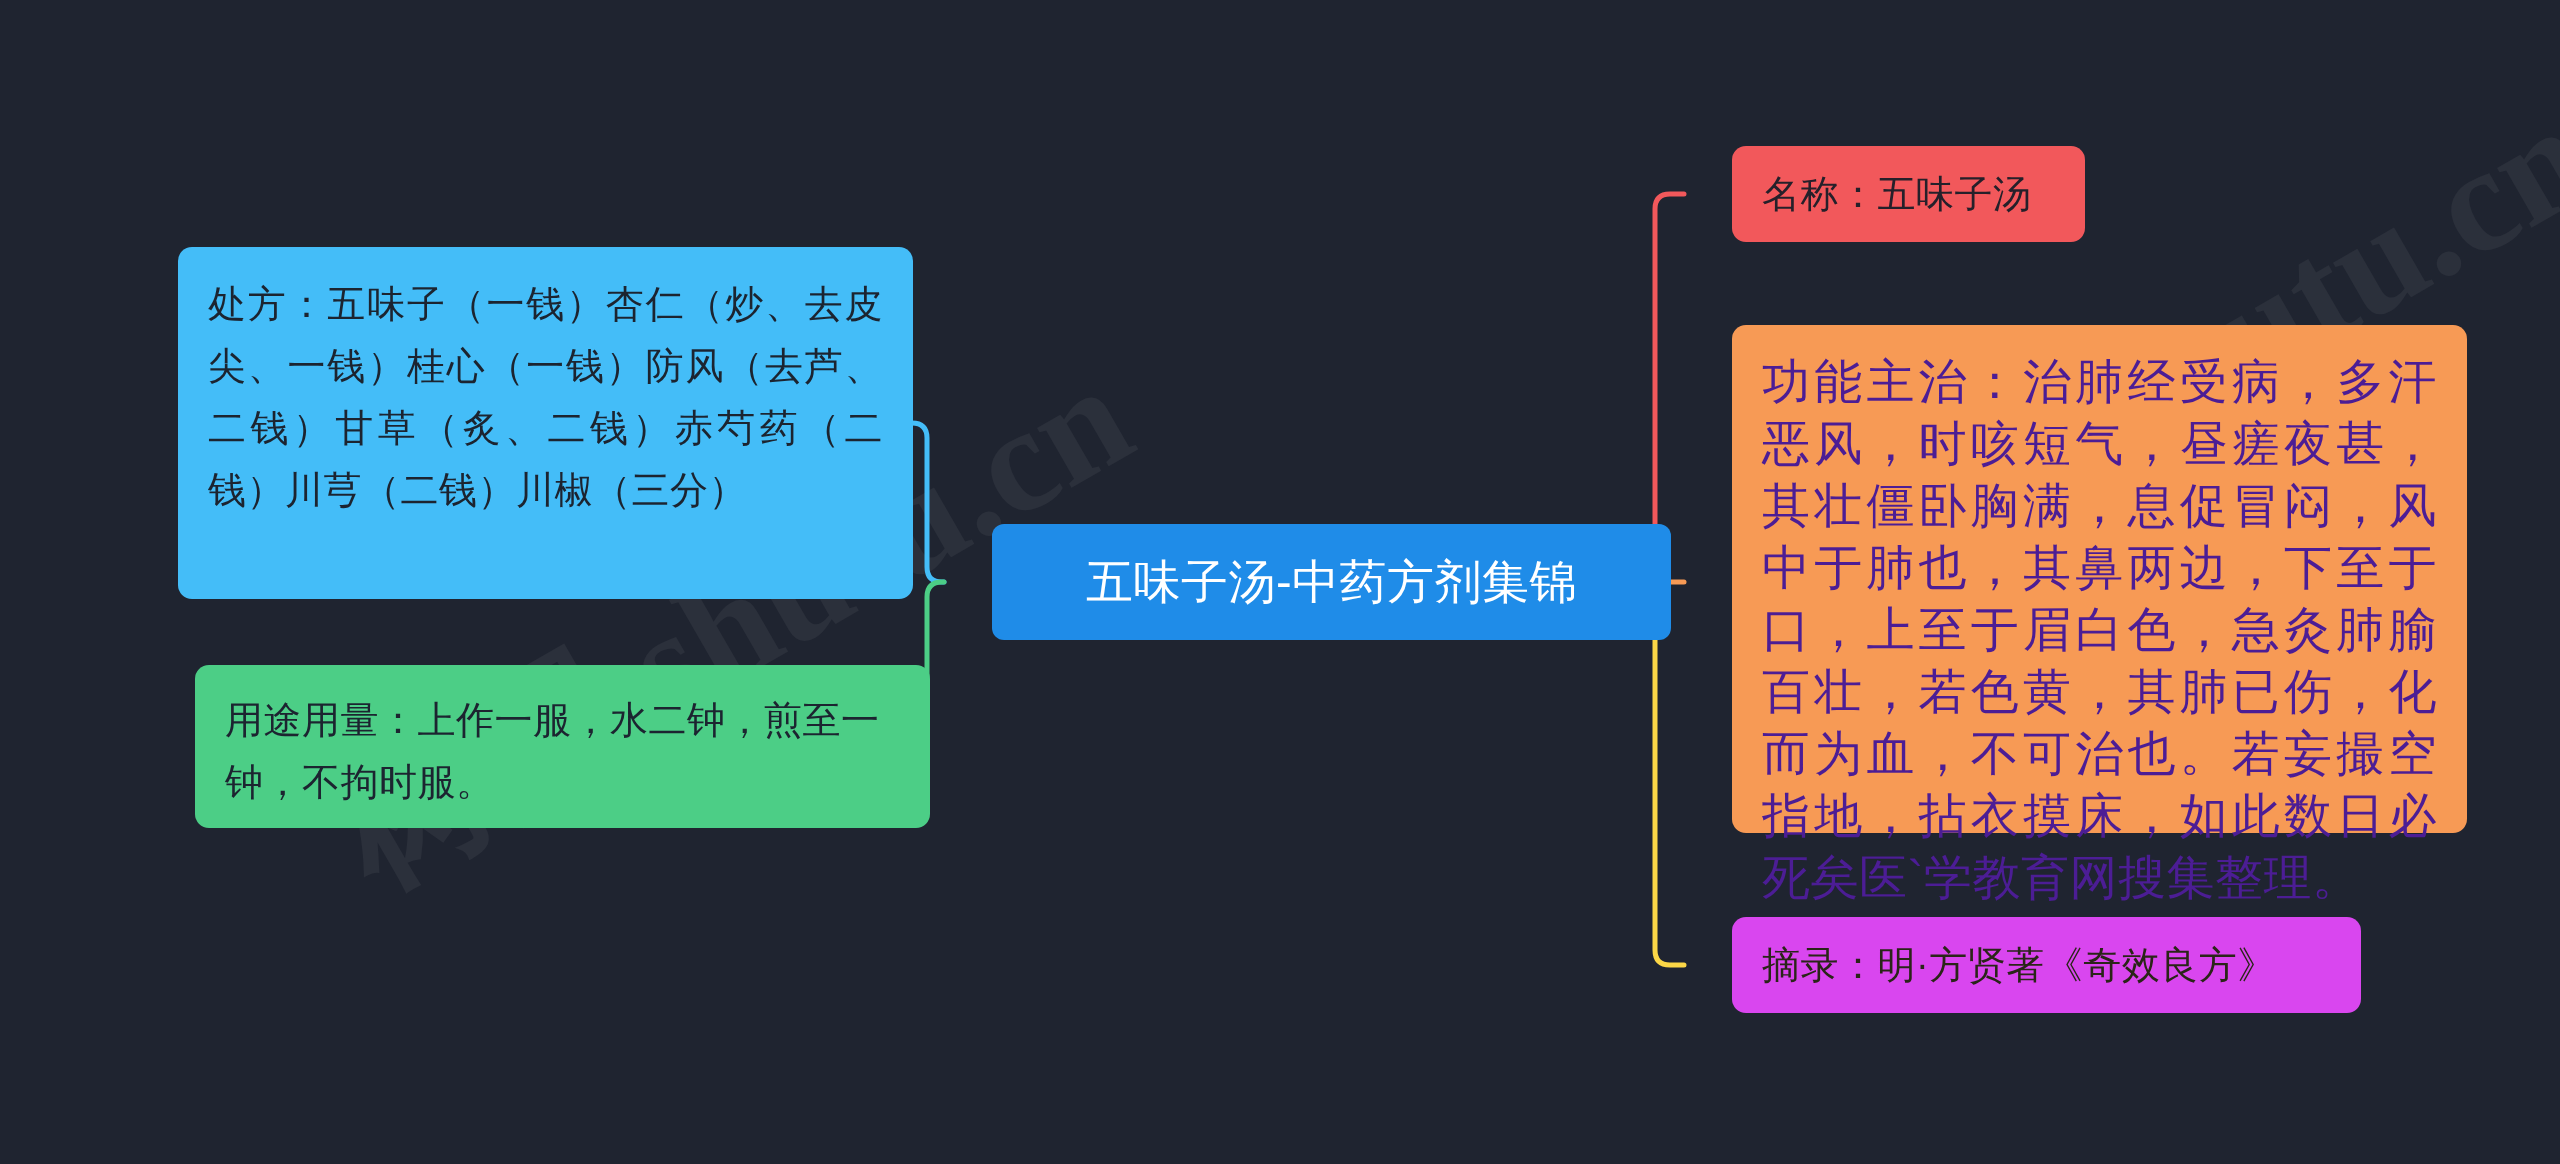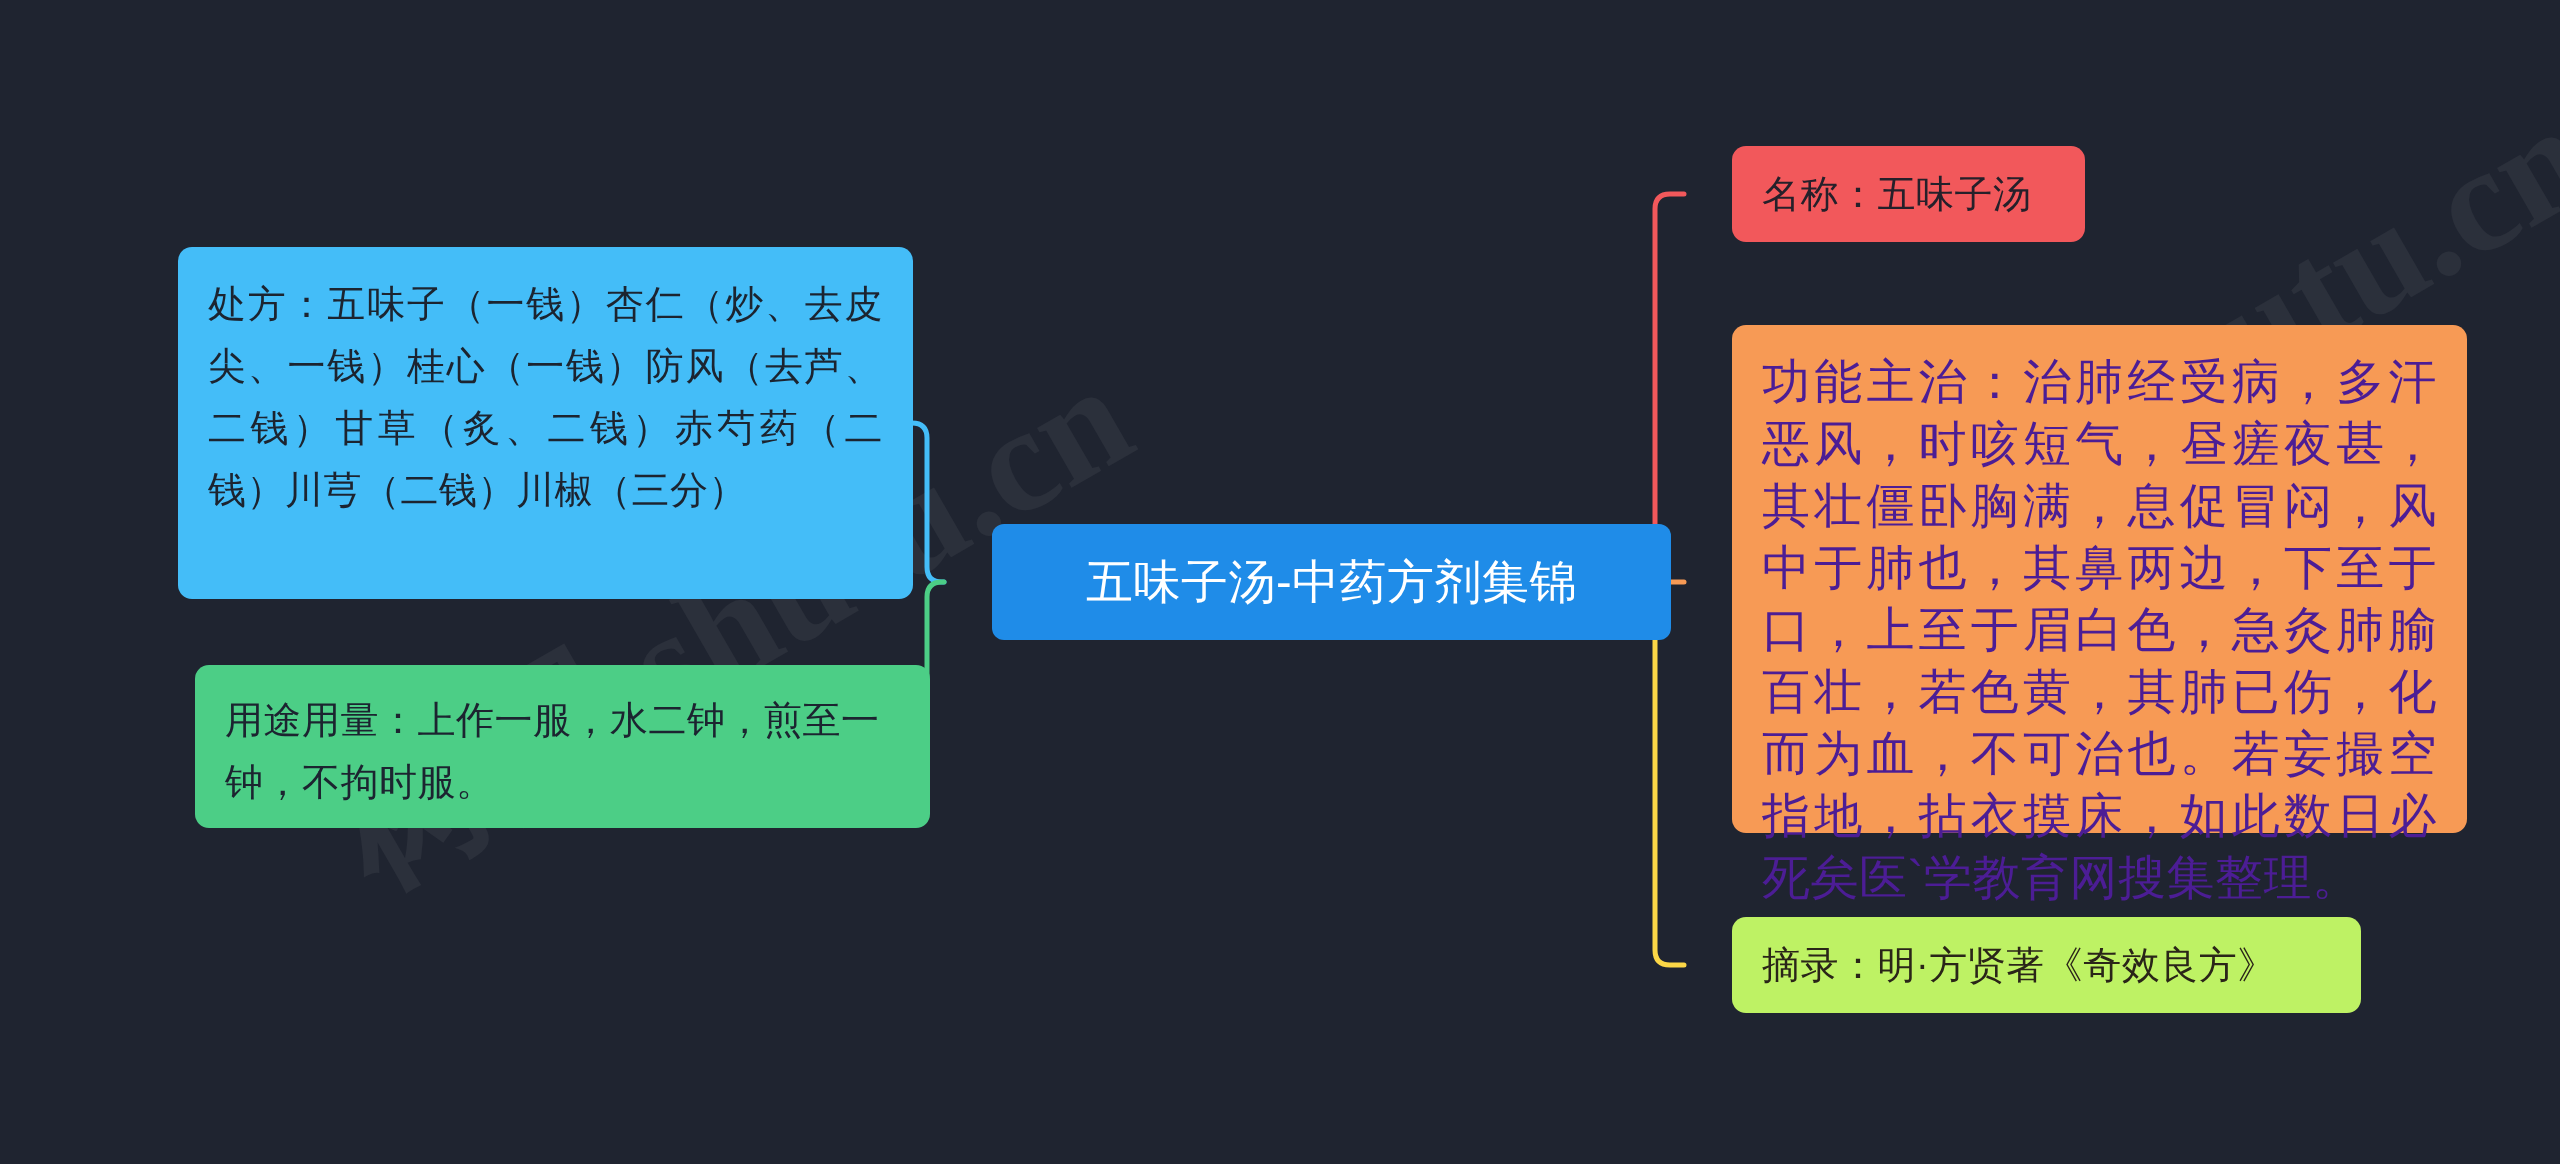--- a/index.html
+++ b/index.html
@@ -157,21 +157,21 @@
     text-justify: inter-ideograph;
     font-weight: 400;
   }
 
   
   #node-source {
     left: 1684px;
     top: 917px;
     width: 629px;
     height: 96px;
-    background: #bef264;
+    background: #d946ef;
     padding: 0 30px;
   }
   #node-source .node-text {
     color: #2a2518;
     font-size: 38px;
     line-height: 56px;
     font-weight: 400;
   }
 </style>
 </head>

